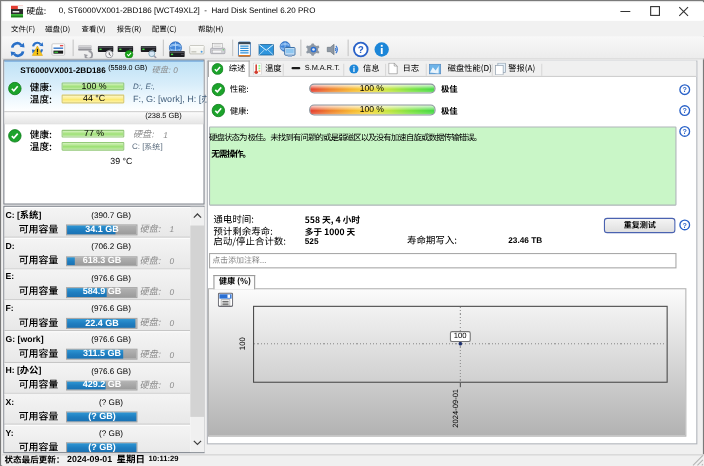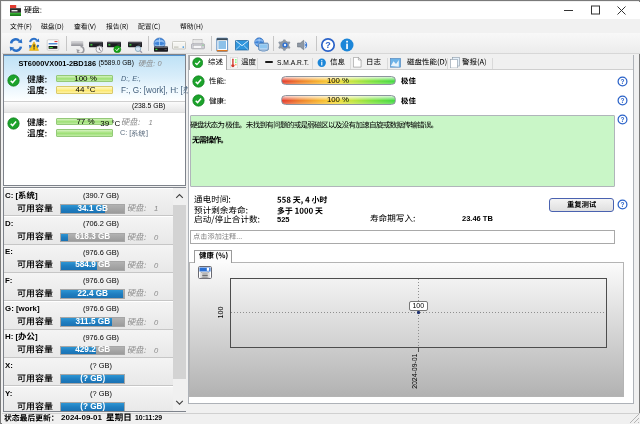--- a/index.html
+++ b/index.html
@@ -14,20 +14,21 @@
 <rect x="0" y="0" width="11" height="3.2" fill="#e23b30"></rect>
       <rect x="6.2" y="0" width="4.8" height="3.2" fill="#f4f4f4"></rect>
 <rect x="0" y="3.2" width="11" height="4.6" fill="#2b2b2b"></rect>
       <rect x="1.5" y="5" width="6" height="1.4" fill="#e8e8e8"></rect>
 <rect x="0" y="7.8" width="11" height="3.2" fill="#35b031"></rect>
       <rect x="0" y="9.4" width="11" height="1.6" fill="#1d7d1d"></rect>
     </svg>
 <svg class="tx" style="left:23.0px;top:3.9px" width="20" height="11" viewBox="0 -6.95 20 9.48">
       <path fill="#000" d="M3.4 -5V-2H5C5 -1.6 4.8 -1.2 4.6 -0.9C4.3 -1.2 4.1 -1.4 3.9 -1.8L3.4 -1.7C3.6 -1.2 3.9 -0.8 4.3 -0.5C3.9 -0.2 3.5 0 2.8 0.2C3 0.3 3.1 0.5 3.2 0.6C3.9 0.4 4.3 0.1 4.7 -0.2C5.4 0.3 6.2 0.5 7.3 0.6C7.4 0.5 7.5 0.3 7.6 0.1C6.6 0 5.7 -0.2 5 -0.6C5.3 -1 5.5 -1.5 5.6 -2H7.3V-5H5.6V-5.8H7.5V-6.3H3.2V-5.8H5V-5ZM3.9 -3.3H5V-2.9L5 -2.5H3.9ZM5.6 -2.5 5.6 -2.9V-3.3H6.8V-2.5ZM3.9 -4.5H5V-3.7H3.9ZM5.6 -4.5H6.8V-3.7H5.6ZM0.4 -6.2V-5.7H1.4C1.2 -4.5 0.8 -3.3 0.2 -2.6C0.3 -2.4 0.5 -2.1 0.5 -1.9C0.7 -2.1 0.8 -2.4 0.9 -2.6V0.3H1.5V-0.4H3V-3.8H1.5C1.7 -4.4 1.8 -5 2 -5.7H3.1V-6.2ZM1.5 -3.2H2.5V-0.9H1.5ZM11 -3.4C11.4 -3.1 12 -2.8 12.2 -2.5L12.5 -2.9C12.3 -3.2 11.7 -3.5 11.3 -3.7ZM11.6 -6.7C11.5 -6.5 11.4 -6.3 11.3 -6H9.6V-4.7L9.6 -4.3H8.3V-3.8H9.5C9.4 -3.3 9.1 -2.9 8.5 -2.5C8.6 -2.4 8.8 -2.2 8.9 -2C9.6 -2.5 10 -3.2 10.1 -3.8H13.8V-2.9C13.8 -2.8 13.7 -2.8 13.6 -2.8C13.5 -2.8 13.1 -2.8 12.8 -2.8C12.9 -2.6 12.9 -2.4 13 -2.3C13.5 -2.3 13.8 -2.3 14.1 -2.4C14.3 -2.4 14.3 -2.6 14.3 -2.9V-3.8H15.5V-4.3H14.3V-6H11.9L12.2 -6.6ZM11 -5.1C11.5 -4.9 12 -4.6 12.2 -4.3H10.2L10.2 -4.6V-5.6H13.8V-4.3H12.2L12.5 -4.7C12.3 -5 11.7 -5.3 11.3 -5.5ZM9.1 -2.1V-0.1H8.3V0.4H15.4V-0.1H14.6V-2.1ZM9.7 -0.1V-1.6H10.8V-0.1ZM11.3 -0.1V-1.6H12.4V-0.1ZM12.9 -0.1V-1.6H14V-0.1ZM16.9 -3.1C17.2 -3.1 17.4 -3.3 17.4 -3.6C17.4 -4 17.2 -4.2 16.9 -4.2C16.6 -4.2 16.4 -4 16.4 -3.6C16.4 -3.3 16.6 -3.1 16.9 -3.1ZM16.9 0.1C17.2 0.1 17.4 -0.1 17.4 -0.4C17.4 -0.8 17.2 -1 16.9 -1C16.6 -1 16.4 -0.8 16.4 -0.4C16.4 -0.1 16.6 0.1 16.9 0.1Z"></path>
     </svg>
+<div class="sp" style="left:52.5px;top:3.8px;font-size:7.3px;">0, ST6000VX001-2BD186 [WCT49XL2]&nbsp;&nbsp;-&nbsp;&nbsp;Hard Disk Sentinel 6.20 PRO</div>
 <svg class="abs" style="left:554px;top:0px" width="80" height="18" viewBox="0 0 80 18">
       <path d="M9 9.5h9" stroke="#333" stroke-width="1"></path>
       <rect x="36.5" y="5" width="8" height="8" fill="none" stroke="#333" stroke-width="1"></rect>
       <path d="M62.5 5.5l8 8m0-8l-8 8" stroke="#333" stroke-width="1"></path>
     </svg>
 <div class="abs" style="left:1px;top:18px;width:638px;height:14px;background:#f1f1f1"></div>
 <svg class="tx" style="left:8.9px;top:20.7px" width="24" height="10" viewBox="0 -5.98 24 8.16">
       <path fill="#000" d="M2.9 -5.6C3.1 -5.3 3.3 -4.8 3.4 -4.5L3.9 -4.7C3.8 -5 3.6 -5.4 3.4 -5.8ZM0.3 -4.5V-4H1.4C1.8 -3 2.3 -2.1 3 -1.4C2.3 -0.7 1.4 -0.3 0.2 0C0.3 0.2 0.5 0.4 0.6 0.5C1.7 0.2 2.6 -0.3 3.4 -1C4.2 -0.3 5.1 0.2 6.2 0.5C6.3 0.4 6.5 0.1 6.6 0C5.5 -0.2 4.6 -0.7 3.8 -1.4C4.5 -2.1 5 -2.9 5.4 -4H6.5V-4.5ZM3.4 -1.7C2.8 -2.4 2.3 -3.1 1.9 -4H4.8C4.5 -3.1 4 -2.3 3.4 -1.7ZM9 -2.3V-1.8H10.9V0.5H11.4V-1.8H13.3V-2.3H11.4V-3.8H13V-4.3H11.4V-5.6H10.9V-4.3H10C10.1 -4.6 10.2 -5 10.2 -5.3L9.7 -5.4C9.6 -4.5 9.3 -3.6 8.9 -3C9 -3 9.2 -2.9 9.3 -2.8C9.5 -3.1 9.7 -3.4 9.8 -3.8H10.9V-2.3ZM8.6 -5.7C8.3 -4.7 7.7 -3.6 7 -3C7.1 -2.9 7.3 -2.6 7.3 -2.5C7.5 -2.7 7.7 -3 7.9 -3.3V0.5H8.4V-4.1C8.7 -4.5 8.9 -5 9.1 -5.5ZM15.2 1.3 15.6 1.2C15 0.2 14.7 -1 14.7 -2.1C14.7 -3.3 15 -4.4 15.6 -5.4L15.2 -5.6C14.6 -4.5 14.2 -3.4 14.2 -2.1C14.2 -0.8 14.6 0.3 15.2 1.3ZM16.6 0H17.2V-2.2H19.1V-2.8H17.2V-4.5H19.5V-5H16.6ZM20.3 1.3C21 0.3 21.3 -0.8 21.3 -2.1C21.3 -3.4 21 -4.5 20.3 -5.6L19.9 -5.4C20.5 -4.4 20.8 -3.3 20.8 -2.1C20.8 -1 20.5 0.2 19.9 1.2Z"></path>
     </svg>
 <svg class="tx" style="left:40.0px;top:20.7px" width="25" height="10" viewBox="0 -5.98 25 8.16">
@@ -224,21 +225,21 @@
 <div class="abs" style="left:55.3px;top:116.6px;width:56.5px;height:7.8px;background:linear-gradient(#d5f2bf,#a9e483 45%,#9cdf74 55%,#c2eca6);border:1px solid #94c979;border-radius:1px"></div>
 <div class="sp" style="left:55.3px;top:115.0px;font-size:8.0px;width:58.5px;text-align:center;">77 %</div>
 <svg class="tx" style="left:120.0px;top:115.8px" width="21" height="11" viewBox="0 -7.30 21 9.96">
       <path fill="#8a8a8a" d="M4.6 -5.3 4 -2.1H5.7C5.5 -1.7 5.3 -1.3 5 -0.9C4.8 -1.2 4.6 -1.5 4.5 -1.9L3.9 -1.8C4.1 -1.3 4.3 -0.9 4.6 -0.5C4.2 -0.2 3.7 0 2.9 0.2C3.1 0.3 3.2 0.5 3.2 0.7C4 0.4 4.5 0.1 5 -0.2C5.6 0.3 6.4 0.5 7.5 0.7C7.6 0.5 7.8 0.3 8 0.1C6.9 0 6 -0.2 5.4 -0.6C5.8 -1.1 6.1 -1.6 6.3 -2.1H8.1L8.8 -5.3H6.9L7.1 -6H9.1L9.2 -6.6H4.7L4.6 -6H6.5L6.4 -5.3ZM4.8 -3.5H6L5.9 -3L5.8 -2.6H4.6ZM6.4 -2.6 6.5 -3 6.6 -3.5H7.8L7.7 -2.6ZM5.1 -4.8H6.3L6.1 -3.9H4.9ZM6.8 -4.8H8.1L7.9 -3.9H6.7ZM1.7 -6.5 1.6 -6H2.7C2.2 -4.7 1.6 -3.5 0.8 -2.7C0.9 -2.6 0.9 -2.2 1 -2C1.2 -2.2 1.3 -2.5 1.5 -2.7L0.9 0.3H1.5L1.6 -0.4H3.2L4 -4H2.3C2.7 -4.6 3 -5.3 3.2 -6H4.4L4.5 -6.5ZM2.2 -3.4H3.3L2.8 -0.9H1.7ZM12.2 -3.5C12.7 -3.3 13.2 -2.9 13.4 -2.7L13.8 -3.1C13.6 -3.3 13 -3.7 12.6 -3.9ZM13.6 -7.1C13.5 -6.9 13.3 -6.6 13.1 -6.3H11.3L11 -4.9L11 -4.6H9.6L9.5 -4H10.8C10.5 -3.5 10.2 -3 9.4 -2.6C9.5 -2.5 9.7 -2.3 9.8 -2.1C10.7 -2.6 11.1 -3.3 11.4 -4H15.3L15.1 -3C15 -3 15 -2.9 14.9 -2.9C14.8 -2.9 14.4 -2.9 14 -2.9C14.1 -2.8 14.1 -2.5 14.1 -2.4C14.7 -2.4 15 -2.4 15.3 -2.5C15.5 -2.6 15.6 -2.7 15.7 -3L15.9 -4H17L17.1 -4.6H16L16.3 -6.3H13.8L14.2 -6.9ZM12.7 -5.4C13.1 -5.2 13.5 -4.8 13.7 -4.6H11.6L11.7 -4.9L11.8 -5.8H15.6L15.4 -4.6H13.8L14.1 -4.9C13.9 -5.2 13.4 -5.5 13 -5.7ZM10 -2.2 9.6 -0.1H8.7L8.6 0.4H16.1L16.3 -0.1H15.3L15.7 -2.2ZM10.2 -0.1 10.5 -1.7H11.6L11.3 -0.1ZM11.9 -0.1 12.2 -1.7H13.3L13 -0.1ZM13.6 -0.1 13.9 -1.7H15L14.7 -0.1ZM18.4 -3.2C18.7 -3.2 19 -3.5 19.1 -3.8C19.1 -4.2 18.9 -4.4 18.6 -4.4C18.3 -4.4 18 -4.2 18 -3.8C17.9 -3.5 18.1 -3.2 18.4 -3.2ZM17.7 0.1C18 0.1 18.3 -0.1 18.4 -0.5C18.5 -0.8 18.3 -1 18 -1C17.7 -1 17.4 -0.8 17.3 -0.5C17.2 -0.1 17.4 0.1 17.7 0.1Z"></path>
     </svg>
 <div class="sp" style="left:147.5px;top:115.8px;font-size:7.6px;color:#8a8a8a;font-style:italic;">1</div>
 <svg class="tx" style="left:26.0px;top:126.6px" width="23" height="12" viewBox="0 -7.74 23 10.56">
       <path fill="#000" d="M4.1 -5H6.8V-4.3H4.1ZM4.1 -6.4H6.8V-5.7H4.1ZM3.3 -7.1V-3.6H7.6V-7.1ZM0.8 -6.7C1.4 -6.5 2.1 -6.1 2.4 -5.8L2.9 -6.4C2.6 -6.7 1.8 -7.1 1.3 -7.3ZM0.3 -4.3C0.9 -4.1 1.6 -3.7 1.9 -3.4L2.4 -4C2 -4.3 1.3 -4.7 0.7 -4.9ZM0.5 0.1 1.2 0.6C1.7 -0.3 2.2 -1.3 2.7 -2.2L2 -2.7C1.6 -1.7 0.9 -0.6 0.5 0.1ZM2.3 -0.2V0.5H8.5V-0.2H7.9V-3H3V-0.2ZM3.8 -0.2V-2.2H4.5V-0.2ZM5.1 -0.2V-2.2H5.8V-0.2ZM6.5 -0.2V-2.2H7.2V-0.2ZM12.2 -5.6V-4.9H10.9V-4.3H12.2V-2.8H15.7V-4.3H17.1V-4.9H15.7V-5.6H14.9V-4.9H13V-5.6ZM14.9 -4.3V-3.5H13V-4.3ZM15.3 -1.7C14.9 -1.3 14.5 -1 13.9 -0.8C13.4 -1 12.9 -1.3 12.6 -1.7ZM11 -2.4V-1.7H12L11.7 -1.6C12 -1.1 12.5 -0.7 13 -0.4C12.2 -0.2 11.4 -0.1 10.6 -0C10.7 0.2 10.8 0.5 10.9 0.7C12 0.6 13 0.4 13.9 0C14.7 0.4 15.7 0.6 16.8 0.7C16.9 0.5 17.1 0.2 17.3 0C16.4 -0.1 15.6 -0.2 14.8 -0.4C15.6 -0.8 16.1 -1.4 16.5 -2.1L16 -2.4L15.9 -2.4ZM12.9 -7.3C13 -7.1 13.1 -6.8 13.2 -6.6H9.9V-4.2C9.9 -2.9 9.8 -1 9.1 0.4C9.3 0.4 9.7 0.6 9.8 0.7C10.6 -0.7 10.7 -2.8 10.7 -4.2V-5.8H17.2V-6.6H14.2C14.1 -6.9 13.9 -7.2 13.8 -7.5ZM18.9 -3.3C19.3 -3.3 19.6 -3.6 19.6 -4C19.6 -4.5 19.3 -4.8 18.9 -4.8C18.5 -4.8 18.2 -4.5 18.2 -4C18.2 -3.6 18.5 -3.3 18.9 -3.3ZM18.9 0.1C19.3 0.1 19.6 -0.2 19.6 -0.6C19.6 -1 19.3 -1.3 18.9 -1.3C18.5 -1.3 18.2 -1 18.2 -0.6C18.2 -0.2 18.5 0.1 18.9 0.1Z"></path>
     </svg>
 <div class="abs" style="left:55.3px;top:128.0px;width:56.5px;height:7.8px;background:linear-gradient(#d5f2bf,#a9e483 45%,#9cdf74 55%,#c2eca6);border:1px solid #94c979;border-radius:1px"></div>
-<div class="sp" style="left:55.3px;top:117px;font-size:8.0px;width:58.5px;text-align:left;padding-left:44px;">39 °C</div>
+<div class="sp" style="left:55.3px;top:140px;font-size:8.0px;width:58.5px;text-align:left;padding-left:44px;">39 °C</div>
 <div class="sp" style="left:119.0px;top:127.1px;font-size:7.3px;color:#5a6b7d;">C: [</div>
 <svg class="tx" style="left:130.4px;top:127.6px" width="17" height="10" viewBox="0 -6.42 17 8.76">
       <path fill="#5a6b7d" d="M2.1 -1.6C1.7 -1.1 1.1 -0.6 0.5 -0.2C0.7 -0.1 0.9 0 1 0.1C1.5 -0.2 2.2 -0.8 2.6 -1.4ZM4.6 -1.4C5.2 -0.9 6 -0.2 6.4 0.2L6.8 -0.2C6.4 -0.6 5.7 -1.2 5.1 -1.7ZM4.8 -3.2C5 -3.1 5.2 -2.9 5.4 -2.6L2.2 -2.4C3.3 -3 4.4 -3.6 5.5 -4.5L5.1 -4.8C4.7 -4.5 4.3 -4.2 3.9 -4L2.2 -3.9C2.7 -4.2 3.2 -4.7 3.7 -5.2C4.7 -5.3 5.5 -5.5 6.2 -5.6L5.9 -6.1C4.7 -5.8 2.6 -5.6 0.8 -5.5C0.8 -5.4 0.9 -5.2 0.9 -5C1.6 -5.1 2.2 -5.1 2.9 -5.2C2.5 -4.7 1.9 -4.2 1.7 -4.1C1.5 -3.9 1.3 -3.8 1.2 -3.8C1.2 -3.7 1.3 -3.4 1.3 -3.3C1.5 -3.4 1.7 -3.4 3.2 -3.5C2.6 -3.1 2 -2.8 1.8 -2.7C1.3 -2.5 1 -2.3 0.8 -2.3C0.8 -2.2 0.9 -1.9 0.9 -1.8C1.1 -1.9 1.4 -1.9 3.4 -2.1V-0.1C3.4 -0.1 3.4 -0 3.3 -0C3.2 -0 2.8 -0 2.3 -0C2.4 0.1 2.5 0.3 2.5 0.5C3.1 0.5 3.4 0.5 3.7 0.4C3.9 0.3 4 0.2 4 -0.1V-2.1L5.8 -2.2C6 -2 6.2 -1.8 6.3 -1.6L6.8 -1.8C6.5 -2.3 5.8 -3 5.3 -3.5ZM12.4 -2.6V-0.3C12.4 0.3 12.5 0.4 13 0.4C13.1 0.4 13.6 0.4 13.7 0.4C14.1 0.4 14.3 0.2 14.3 -0.8C14.2 -0.9 13.9 -1 13.8 -1.1C13.8 -0.2 13.8 -0 13.6 -0C13.5 -0 13.2 -0 13.1 -0C13 -0 12.9 -0.1 12.9 -0.3V-2.6ZM11 -2.6C11 -1.1 10.8 -0.3 9.6 0.1C9.7 0.2 9.9 0.4 10 0.6C11.3 0 11.5 -0.9 11.6 -2.6ZM7.6 -0.4 7.7 0.2C8.4 -0.1 9.2 -0.3 10.1 -0.6L10 -1.1C9.1 -0.8 8.2 -0.5 7.6 -0.4ZM11.6 -6C11.8 -5.7 12 -5.3 12 -5.1H10.3V-4.6H11.6C11.3 -4.1 10.8 -3.5 10.6 -3.3C10.4 -3.2 10.3 -3.1 10.1 -3.1C10.2 -3 10.3 -2.7 10.3 -2.5C10.5 -2.6 10.8 -2.7 13.5 -2.9C13.6 -2.7 13.7 -2.5 13.8 -2.4L14.2 -2.6C14 -3.1 13.5 -3.7 13.1 -4.3L12.7 -4C12.9 -3.8 13 -3.6 13.2 -3.3L11.2 -3.2C11.5 -3.6 11.9 -4.1 12.2 -4.6H14.2V-5.1H12.1L12.6 -5.2C12.5 -5.5 12.3 -5.9 12.1 -6.1ZM7.7 -3.1C7.8 -3.1 8 -3.2 8.9 -3.3C8.6 -2.8 8.3 -2.5 8.2 -2.3C7.9 -2.1 7.8 -1.9 7.6 -1.9C7.7 -1.7 7.8 -1.4 7.8 -1.3C7.9 -1.4 8.2 -1.5 10 -1.9C10 -2 10 -2.2 10 -2.4L8.6 -2.1C9.2 -2.8 9.7 -3.5 10.2 -4.3L9.7 -4.6C9.5 -4.3 9.4 -4.1 9.2 -3.8L8.3 -3.7C8.8 -4.3 9.2 -5.1 9.6 -5.9L9 -6.2C8.7 -5.3 8.1 -4.3 8 -4.1C7.8 -3.8 7.7 -3.7 7.5 -3.6C7.6 -3.5 7.7 -3.2 7.7 -3.1Z"></path>
     </svg>
 <div class="sp" style="left:145.0px;top:127.1px;font-size:7.3px;color:#5a6b7d;">]</div>
 <div class="abs" style="left:2px;top:186px;width:183px;height:225px;background:#fff;border:1px solid #7e838b"></div>
 <div class="abs" style="left:3px;top:187px;width:168.5px;height:223px;overflow:hidden">
 <div class="abs" style="left:0;top:0.5px;width:168.5px;height:27.9px;background:linear-gradient(#f4f4f4,#e8e8e8);border-bottom:1px solid #c6c6c6;box-shadow:0 1px 0 #fff"></div>
 <div class="sp" style="left:1.0px;top:1.8px;font-size:7.9px;font-weight:700;">C: [</div>
 <svg class="tx" style="left:14.2px;top:1.9px" width="19" height="12" viewBox="0 -7.39 19 10.08">

